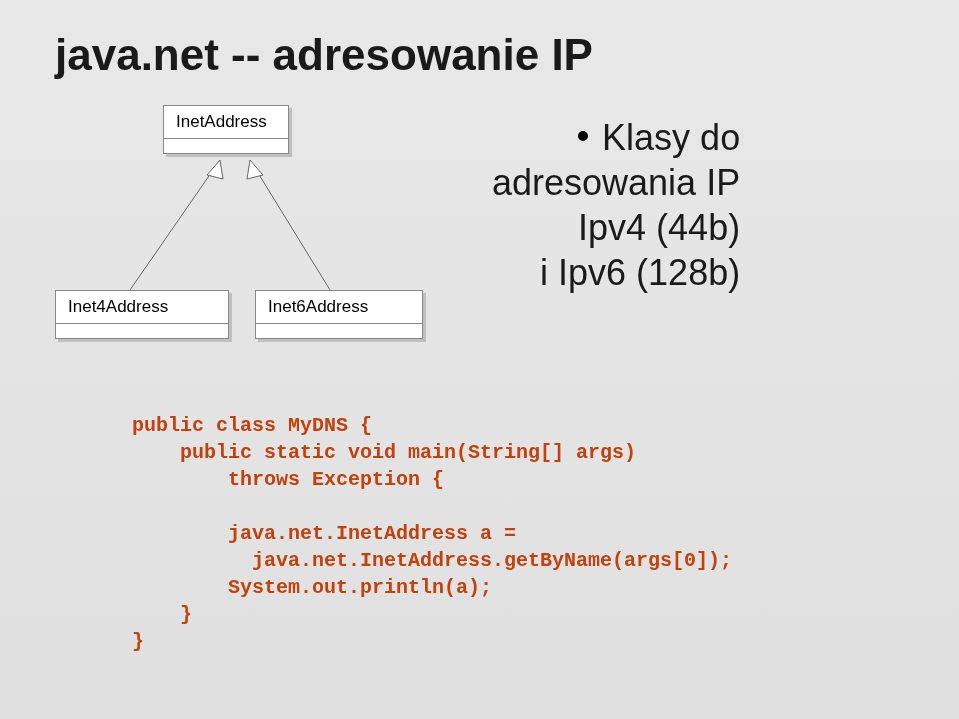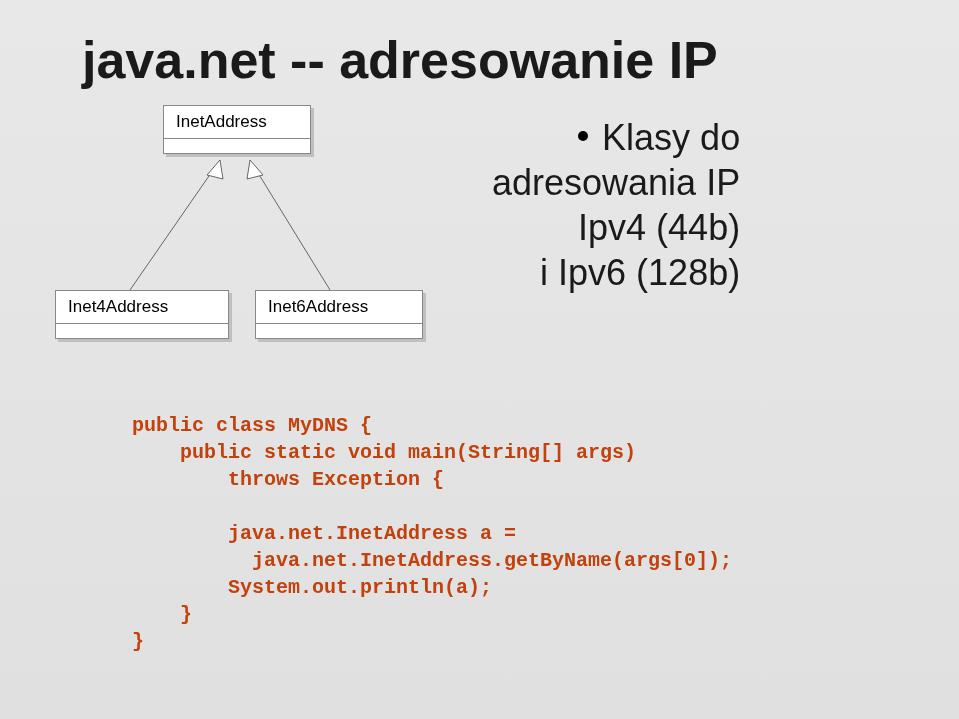--- a/index.html
+++ b/index.html
@@ -8,24 +8,23 @@
     height: 719px;
     background: linear-gradient(to bottom, #e8e8e8 0%, #e0e0e0 100%);
     font-family: Arial, Helvetica, sans-serif;
     position: relative;
     overflow: hidden;
   }
   .title {
     position: absolute;
     top: 30px;
     left: 55px;
-    font-size: 52px;
+    font-size: 44px;
     font-weight: bold;
     color: #1a1a1a;
-    margin-left: 27px;
   }
   .bullet-block {
     position: absolute;
     top: 115px;
     left: 468px;
     font-size: 36px;
     color: #1a1a1a;
     line-height: 1.25;
     text-align: right;
   }
@@ -62,21 +61,21 @@
     color: #000;
   }
   .uml-box .name {
     padding: 6px 12px;
     border-bottom: 1px solid #888;
     text-align: left;
   }
   .uml-box .empty {
     height: 14px;
   }
-  .box-top { top: 0; left: 108px; width: 148px; }
+  .box-top { top: 0; left: 108px; width: 126px; }
   .box-bl  { top: 185px; left: 0;   width: 174px; }
   .box-br  { top: 185px; left: 200px; width: 168px; }
 
   .line {
     position: absolute;
     stroke: #666;
     stroke-width: 1;
     fill: none;
   }
   .arrowhead {

